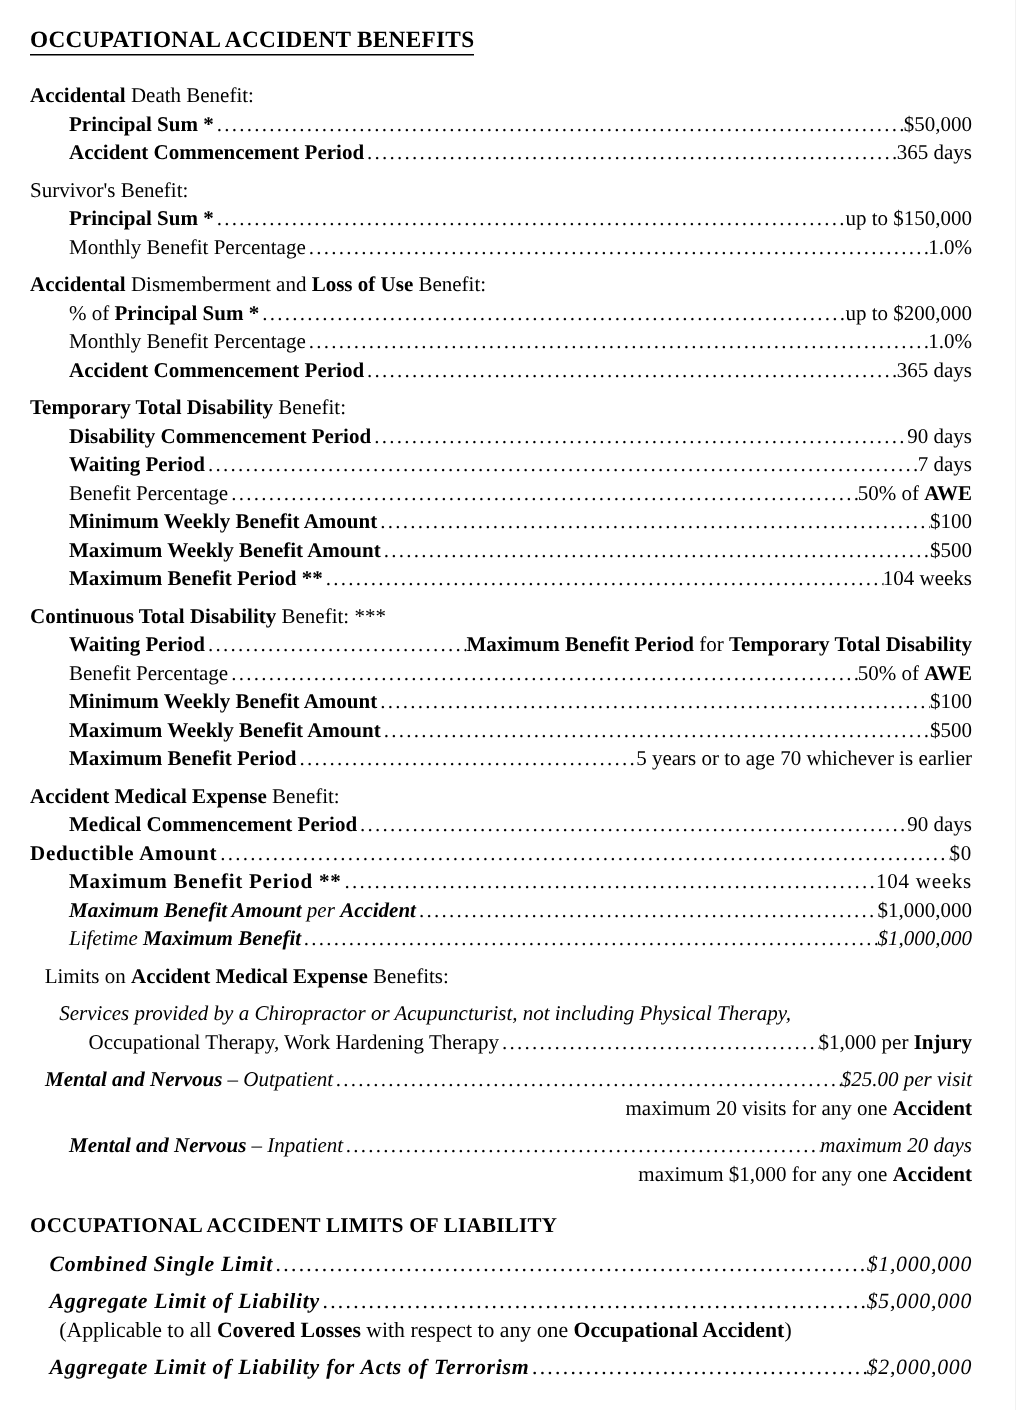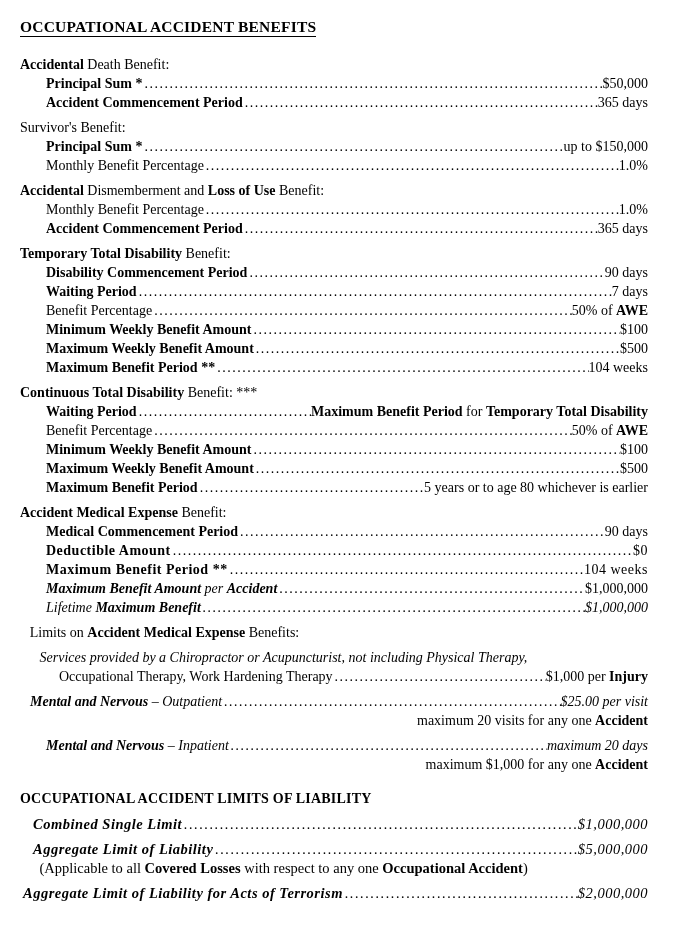--- a/index.html
+++ b/index.html
@@ -63,20 +63,25 @@
         </div>
         <div class="row" data-name="benefit-row" style="margin-left: 26px;">
           <div class="label" data-name="row-label" style="display: inline;"><span data-name="text-run">Monthly Benefit Percentage</span></div>
           <div class="leader" data-name="dot-leader"></div>
           <div class="value" data-name="row-value" style="display: inline;"><span data-name="text-run">1.0%</span></div>
         </div>
       </div>
       <div class="section" data-name="section-dismemberment-loss-of-use">
         <div class="heading" data-name="section-heading"><span class="b" data-name="text-run">Accidental</span><span data-name="text-run"> Dismemberment and </span><span class="b" data-name="text-run">Loss of Use</span><span data-name="text-run"> Benefit:</span></div>
         <div class="row" data-name="benefit-row" style="margin-left: 26px;">
+          <div class="label" data-name="row-label" style="display: inline;"><span data-name="text-run">% of </span><span class="b" data-name="text-run">Principal Sum *</span></div>
+          <div class="leader" data-name="dot-leader"></div>
+          <div class="value" data-name="row-value" style="display: inline;"><span data-name="text-run">up to $200,000</span></div>
+        </div>
+        <div class="row" data-name="benefit-row" style="margin-left: 26px;">
           <div class="label" data-name="row-label" style="display: inline;"><span data-name="text-run">Monthly Benefit Percentage</span></div>
           <div class="leader" data-name="dot-leader"></div>
           <div class="value" data-name="row-value" style="display: inline;"><span data-name="text-run">1.0%</span></div>
         </div>
         <div class="row" data-name="benefit-row" style="margin-left: 26px;">
           <div class="label" data-name="row-label" style="display: inline;"><span class="b" data-name="text-run">Accident Commencement Period</span></div>
           <div class="leader" data-name="dot-leader"></div>
           <div class="value" data-name="row-value" style="display: inline;"><span data-name="text-run">365 days</span></div>
         </div>
       </div>
@@ -131,31 +136,31 @@
           <div class="value" data-name="row-value" style="display: inline;"><span data-name="text-run">$100</span></div>
         </div>
         <div class="row" data-name="benefit-row" style="margin-left: 26px;">
           <div class="label" data-name="row-label" style="display: inline;"><span class="b" data-name="text-run">Maximum Weekly Benefit Amount</span></div>
           <div class="leader" data-name="dot-leader"></div>
           <div class="value" data-name="row-value" style="display: inline;"><span data-name="text-run">$500</span></div>
         </div>
         <div class="row" data-name="benefit-row" style="margin-left: 26px;">
           <div class="label" data-name="row-label" style="display: inline;"><span class="b" data-name="text-run">Maximum Benefit Period</span></div>
           <div class="leader" data-name="dot-leader"></div>
-          <div class="value" data-name="row-value" style="display: inline;"><span data-name="text-run">5 years or to age 80 whichever is earlier</span></div>
+          <div class="value" data-name="row-value" style="display: inline;"><span data-name="text-run">5 years or to age 70 whichever is earlier</span></div>
         </div>
       </div>
       <div class="section" data-name="section-accident-medical-expense">
         <div class="heading" data-name="section-heading"><span class="b" data-name="text-run">Accident Medical Expense</span><span data-name="text-run"> Benefit:</span></div>
         <div class="row" data-name="benefit-row" style="margin-left: 26px; align-items: center;">
           <div class="label" data-name="row-label" style="display: inline;"><span class="b" data-name="text-run">Medical Commencement Period</span></div>
           <div class="leader" data-name="dot-leader"></div>
           <div class="value" data-name="row-value" style="display: inline;"><span data-name="text-run">90 days</span></div>
         </div>
-        <div class="row sp" data-name="benefit-row" style="margin-left: 26px;">
+        <div class="row sp" data-name="benefit-row" style="">
           <div class="label" data-name="row-label" style="display: inline;"><span class="b" data-name="text-run">Deductible Amount</span></div>
           <div class="leader" data-name="dot-leader"></div>
           <div class="value" data-name="row-value" style="display: inline;"><span data-name="text-run">$0</span></div>
         </div>
         <div class="row sp" data-name="benefit-row" style="margin-left: 26px;">
           <div class="label" data-name="row-label" style="display: inline;"><span class="b" data-name="text-run">Maximum Benefit Period **</span></div>
           <div class="leader" data-name="dot-leader"></div>
           <div class="value" data-name="row-value" style="display: inline;"><span data-name="text-run">104 weeks</span></div>
         </div>
         <div class="row" data-name="benefit-row" style="margin-left: 26px;">
@@ -198,20 +203,20 @@
           <div class="label" data-name="row-label" style="display: inline;"><span class="b" data-name="text-run">Combined Single Limit</span></div>
           <div class="leader" data-name="dot-leader"></div>
           <div class="value" data-name="row-value" style="display: inline;"><span data-name="text-run">$1,000,000</span></div>
         </div>
         <div class="row gap sp" data-name="benefit-row" style="margin-left: 13px;">
           <div class="label" data-name="row-label" style="display: inline;"><span class="b" data-name="text-run">Aggregate Limit of Liability</span></div>
           <div class="leader" data-name="dot-leader"></div>
           <div class="value" data-name="row-value" style="display: inline;"><span data-name="text-run">$5,000,000</span></div>
         </div>
         <div class="extra-left" data-name="row-note" style="margin-left: 19.5px;"><span data-name="text-run">(Applicable to all </span><span class="b" data-name="text-run">Covered Losses</span><span data-name="text-run"> with respect to any one </span><span class="b" data-name="text-run">Occupational Accident</span><span data-name="text-run">)</span></div>
-        <div class="row gap sp" data-name="benefit-row" style="margin-left: 3px;">
+        <div class="row gap sp" data-name="benefit-row" style="margin-left: 13px;">
           <div class="label" data-name="row-label" style="display: inline;"><span class="b" data-name="text-run">Aggregate Limit of Liability for Acts of Terrorism</span></div>
           <div class="leader" data-name="dot-leader"></div>
           <div class="value" data-name="row-value" style="display: inline;"><span data-name="text-run">$2,000,000</span></div>
         </div>
       </div>
     </div>
 </div>
 
 </body></html>

